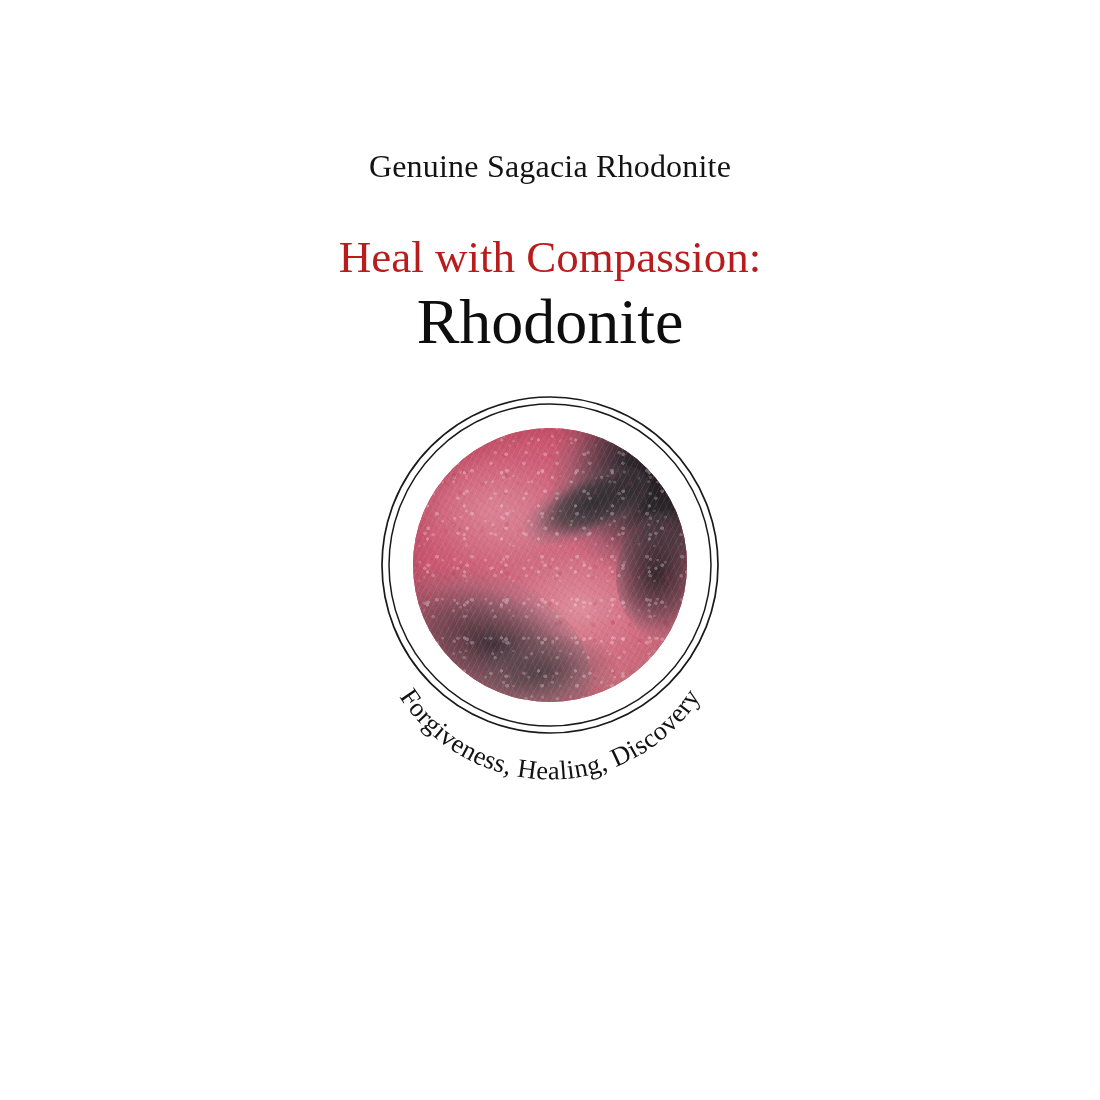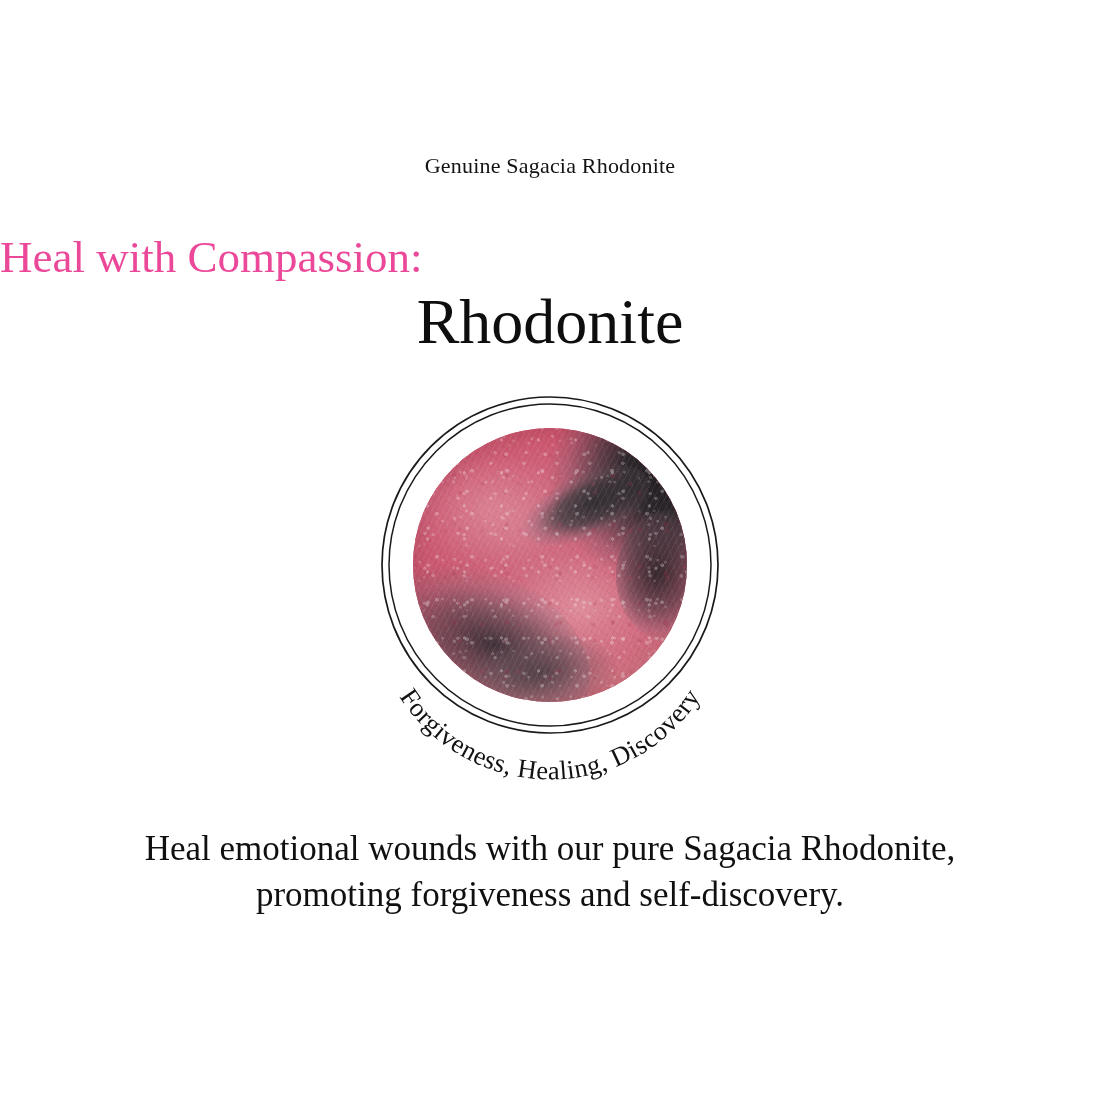--- a/index.html
+++ b/index.html
@@ -24,34 +24,35 @@
     background: #ffffff;
   }
 
   
   .eyebrow {
     position: absolute;
     top: 147px;
     left: 0;
     width: 1100px;
     text-align: center;
-    font-size: 22px;
+    font-size: 32px;
     line-height: 38px;
     letter-spacing: 0.2px;
     color: #131313;
     white-space: nowrap;
   }
   .title-line-1 {
     position: absolute;
     top: 230px;
     left: 0;
     width: 1100px;
+    text-align: center;
     font-size: 45px;
     line-height: 54px;
-    color: #ec4899;
+    color: #b91c1c;
     white-space: nowrap;
   }
   .title-line-2 {
     position: absolute;
     top: 292px;
     left: 0;
     width: 1100px;
     text-align: center;
     font-size: 64px;
     line-height: 60px;
@@ -250,18 +251,14 @@
       </defs>
       <circle class="ring ring-outer" cx="210" cy="187" r="168"></circle>
       <circle class="ring ring-inner" cx="210" cy="187" r="161"></circle>
       <text class="arc-text">
         <textPath href="#arcPath" xlink:href="#arcPath" startOffset="50%" text-anchor="middle" id="arcTextPath">Forgiveness, Healing, Discovery</textPath>
       </text>
     </svg>
 
   </div>
 
-  <div class="description">
-    <div>Heal emotional wounds with our pure Sagacia Rhodonite,</div>
-    <div>promoting forgiveness and self-discovery.</div>
-  </div>
 
 </div>
 
 </body></html>

